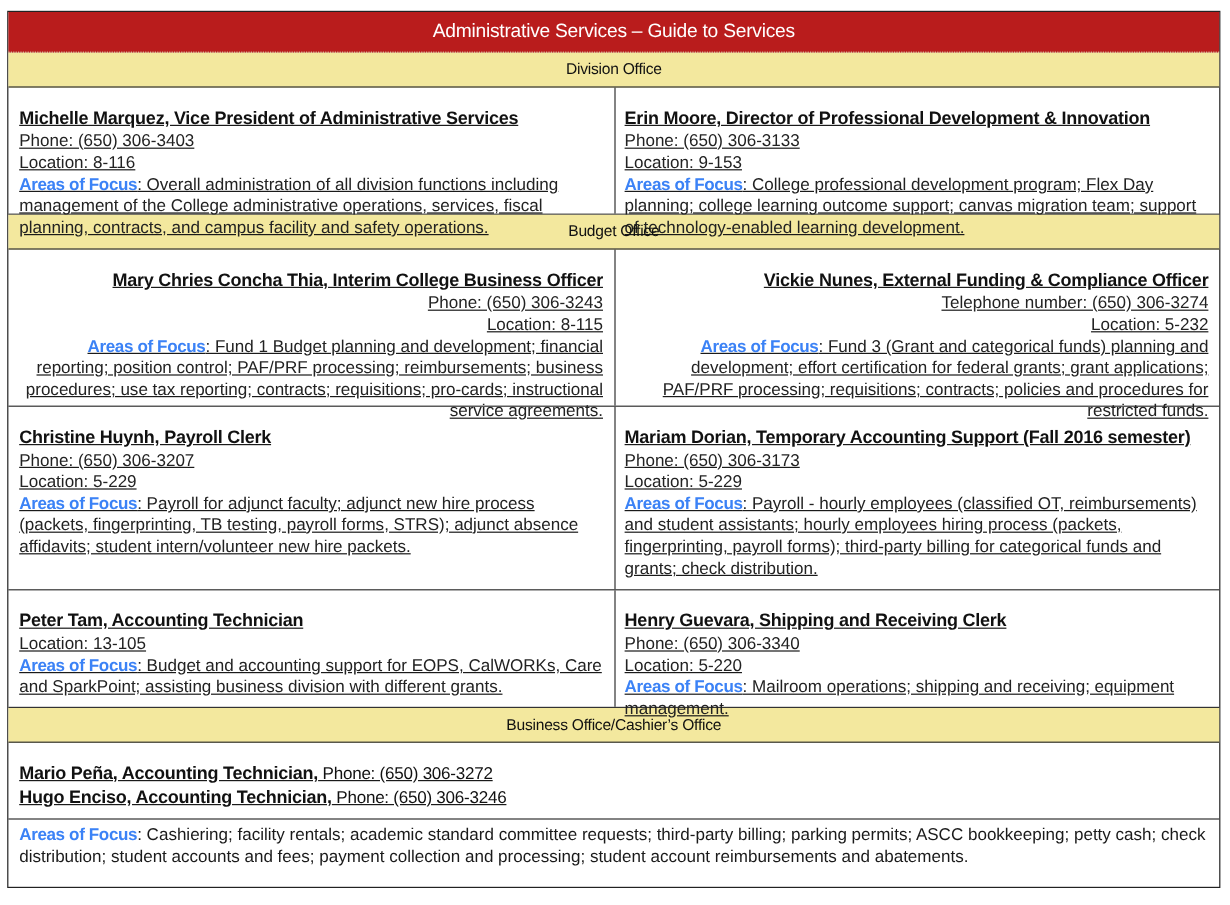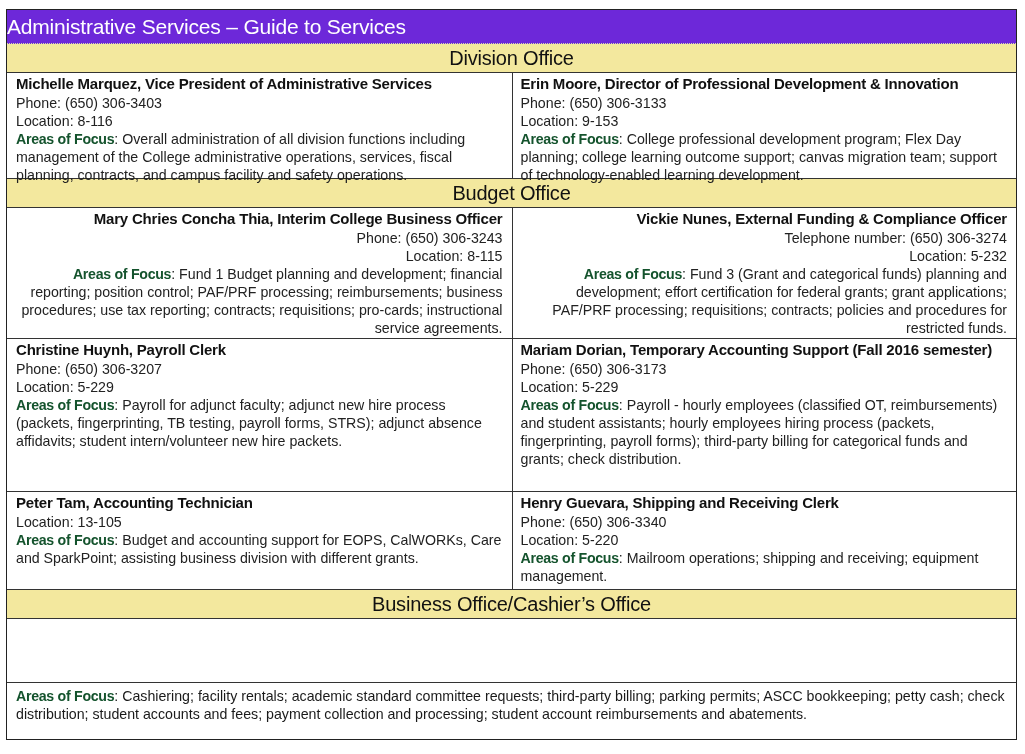--- a/index.html
+++ b/index.html
@@ -1,26 +1,26 @@
 <!DOCTYPE html>
 <html><head>
 <meta charset="utf-8">
 <style>
   html, body { margin: 0; padding: 0; background: #ffffff; }
   body { width: 1025px; height: 754px; position: relative; overflow: hidden; font-family: "Liberation Sans", sans-serif; color: #1a1a1a; }
   .guide { position: absolute; left: 6px; top: 9px; width: 1011px; border: 1.5px solid #222; box-sizing: border-box; }
-  .title-bar { background: #6d28d9; color: #ffffff; text-align: left; font-size: 21px; height: 33px; line-height: 33px; border-bottom: 1px dotted #d8d8b0; letter-spacing: -0.2px; }
-  .section-head { background: #f3e89e; text-align: center; font-size: 20px; font-weight: normal; color: #111; height: 28px; line-height: 28px; border-bottom: 1px solid #333; letter-spacing: -0.2px; }
+  .title-bar { background: #b91c1c; color: #ffffff; text-align: center; font-size: 16px; height: 33px; line-height: 33px; border-bottom: 1px dotted #d8d8b0; letter-spacing: -0.2px; }
+  .section-head { background: #f3e89e; text-align: center; font-size: 13px; font-weight: normal; color: #111; height: 28px; line-height: 28px; border-bottom: 1px solid #333; letter-spacing: -0.2px; }
   .row { display: flex; border-bottom: 1px solid #333; }
   .row.no-border { border-bottom: none; }
-  .cell { width: 50%; box-sizing: border-box; padding: 1px 9px 2px 9px; font-size: 14.2px; line-height: 18px; }
+  .cell { width: 50%; box-sizing: border-box; padding: 16px 9px 2px 9px; font-size: 14.2px; line-height: 18px; text-decoration: underline; }
   .cell + .cell { border-left: 1px solid #333; padding-left: 8px; }
   .name { font-weight: bold; font-size: 15px; line-height: 20px; color: #111; letter-spacing: -0.2px; }
   .line { color: #222; }
-  .focus-label { font-weight: bold; color: #14532d; letter-spacing: -0.3px; }
+  .focus-label { font-weight: bold; color: #3b82f6; letter-spacing: -0.3px; }
   .inline-phone { font-weight: normal; font-size: 14.2px; }
   .full-cell { padding: 4px 9px 6px 9px; font-size: 14.2px; line-height: 18px; height: 56px; box-sizing: border-box; }
 </style>
 </head>
 <body>
 
 <div class="guide">
   <div class="title-bar">Administrative Services – Guide to Services</div>
 
   <div class="section-head">Division Office</div>
@@ -77,19 +77,23 @@
     <div class="cell">
       <div class="name">Henry Guevara, Shipping and Receiving Clerk</div>
       <div class="line">Phone: (650) 306-3340</div>
       <div class="line">Location: 5-220</div>
       <div class="line"><span class="focus-label">Areas of Focus</span><span>: Mailroom operations; shipping and receiving; equipment management.</span></div>
     </div>
   </div>
 
   <div class="section-head">Business Office/Cashier’s Office</div>
   <div class="row" style="height:63px;">
+    <div class="cell">
+      <div class="name"><span>Mario Peña, Accounting Technician,</span><span class="inline-phone"> Phone: (650) 306-3272</span></div>
+      <div class="name"><span>Hugo Enciso, Accounting Technician,</span><span class="inline-phone"> Phone: (650) 306-3246</span></div>
+    </div>
   </div>
   <div class="row no-border">
     <div class="full-cell">
       <span class="focus-label">Areas of Focus</span><span>: Cashiering; facility rentals; academic standard committee requests; third-party billing; parking permits; ASCC bookkeeping; petty cash; check distribution; student accounts and fees; payment collection and processing; student account reimbursements and abatements.</span>
     </div>
   </div>
 </div>
 
 </body></html>

